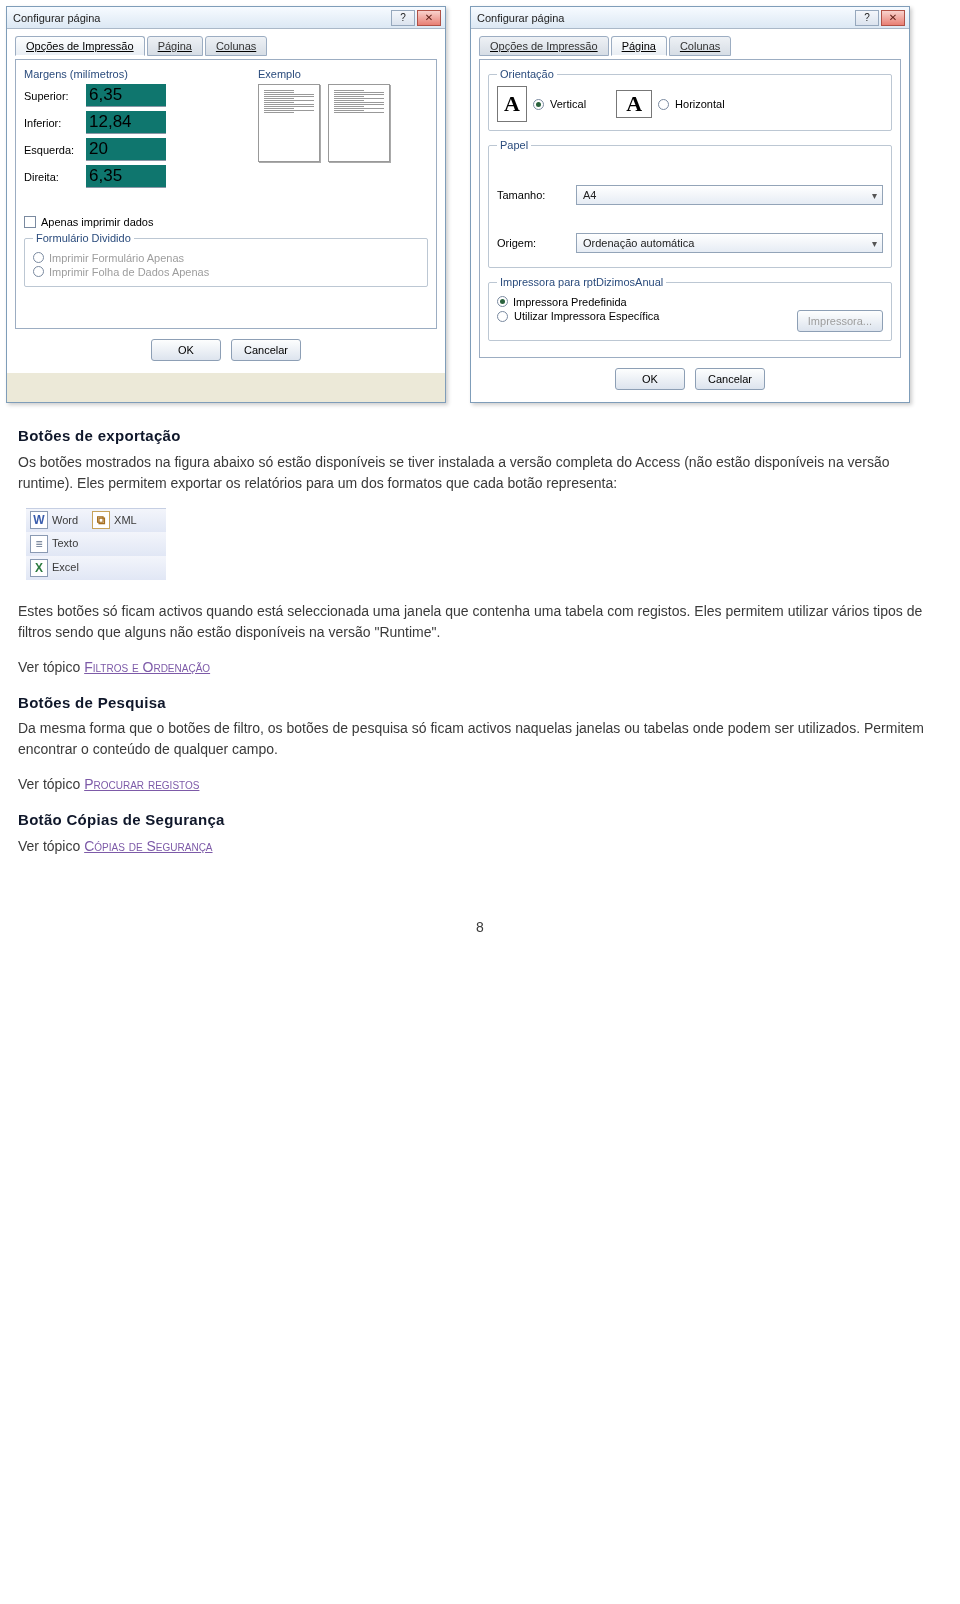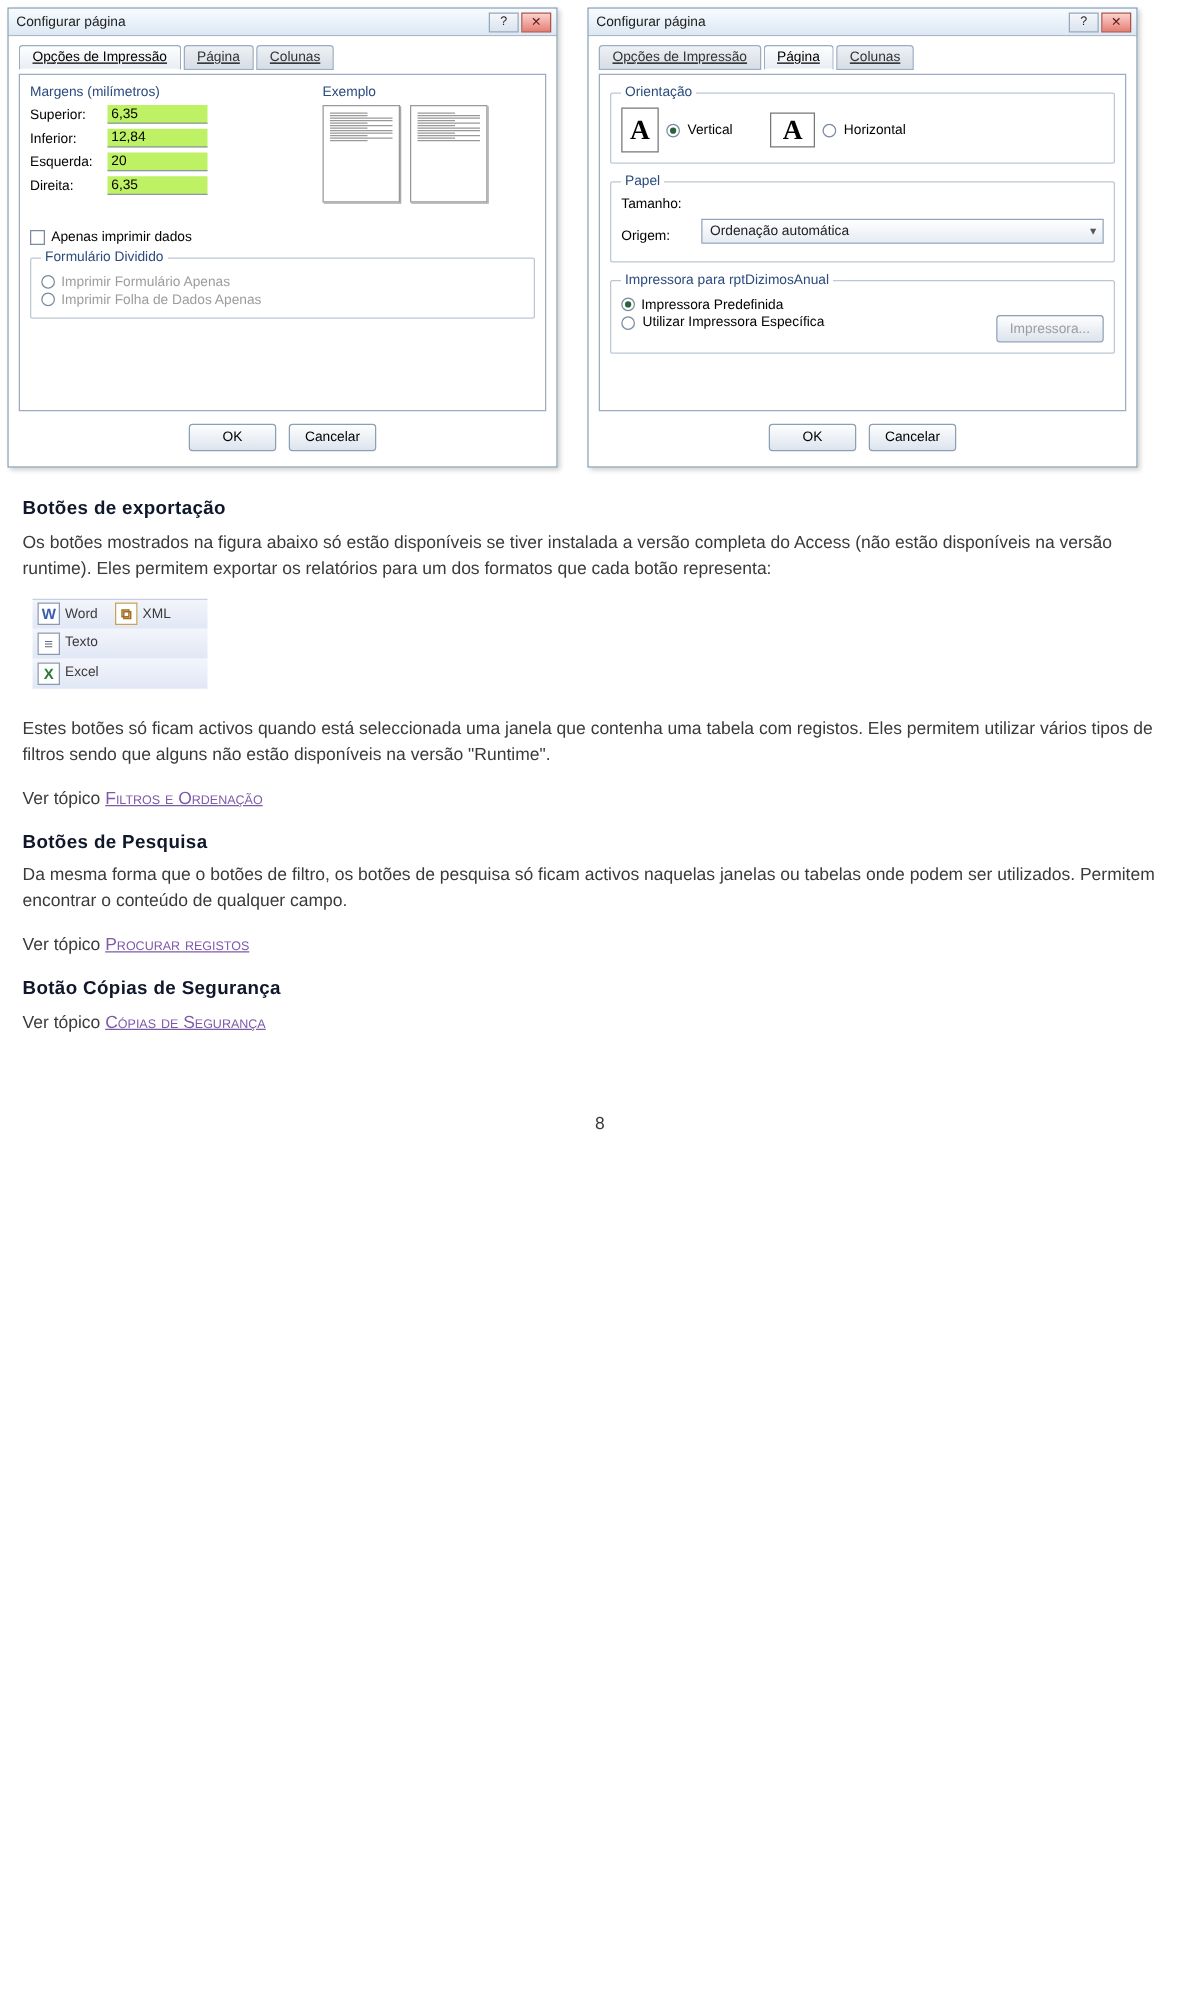--- a/index.html
+++ b/index.html
@@ -97,23 +97,23 @@
     margin-bottom: 4px;
   }
   .field-row label {
     width: 62px;
     font-size: 11px;
   }
   .num-input {
     width: 80px;
     border: none;
     border-bottom: 1px solid #8a97a6;
-    font-size: 11px;
+    font-size: 17px;
     padding: 1px 3px;
-    background: #bef264;
+    background: #0f766e;
   }
   .example-area {
     width: 170px;
     display: flex; flex-direction: column;
   }
   .example-label { font-size: 11px; color: #2a4b7c; margin-bottom: 4px; }
   .sheet-thumbs {
     display: flex; gap: 8px; flex-wrap: wrap;
   }
   .sheet {
@@ -158,21 +158,21 @@
   .page-icon {
     width: 30px; height: 36px;
     border: 1px solid #777;
     background: #fff;
     display:flex;align-items:center;justify-content:center;
     font-family: "Times New Roman", serif;
     font-size: 22px; font-weight: bold;
   }
   .page-icon.landscape { width: 36px; height: 28px; }
   .lbl-row {
-    display:flex; align-items:flex-end; gap:0; margin-bottom:6px;
+    display:flex; align-items:center; gap:15px; margin-bottom:6px;margin-top:28px;
   }
   .lbl-row label { width: 64px; font-size: 11px; }
   .dropdown {
     flex:1;
     height: 20px;
     border: 1px solid #93a4b8;
     background: linear-gradient(#fff,#e6ecf4);
     display:flex; align-items:center; padding:0 6px;
     font-size: 11px;
     color:#222;
@@ -379,20 +379,21 @@
               <span class="radio"></span>
               <span>Horizontal</span>
             </div>
           </div>
         </fieldset>
 
         <fieldset class="groupbox">
           <legend>Papel</legend>
           <div class="lbl-row">
             <label>Tamanho:</label>
+            <div class="dropdown">A4</div>
           </div>
           <div class="lbl-row">
             <label>Origem:</label>
             <div class="dropdown">Ordenação automática</div>
           </div>
         </fieldset>
 
         <fieldset class="groupbox">
           <legend>Impressora para rptDizimosAnual</legend>
           <div class="chk-row">

